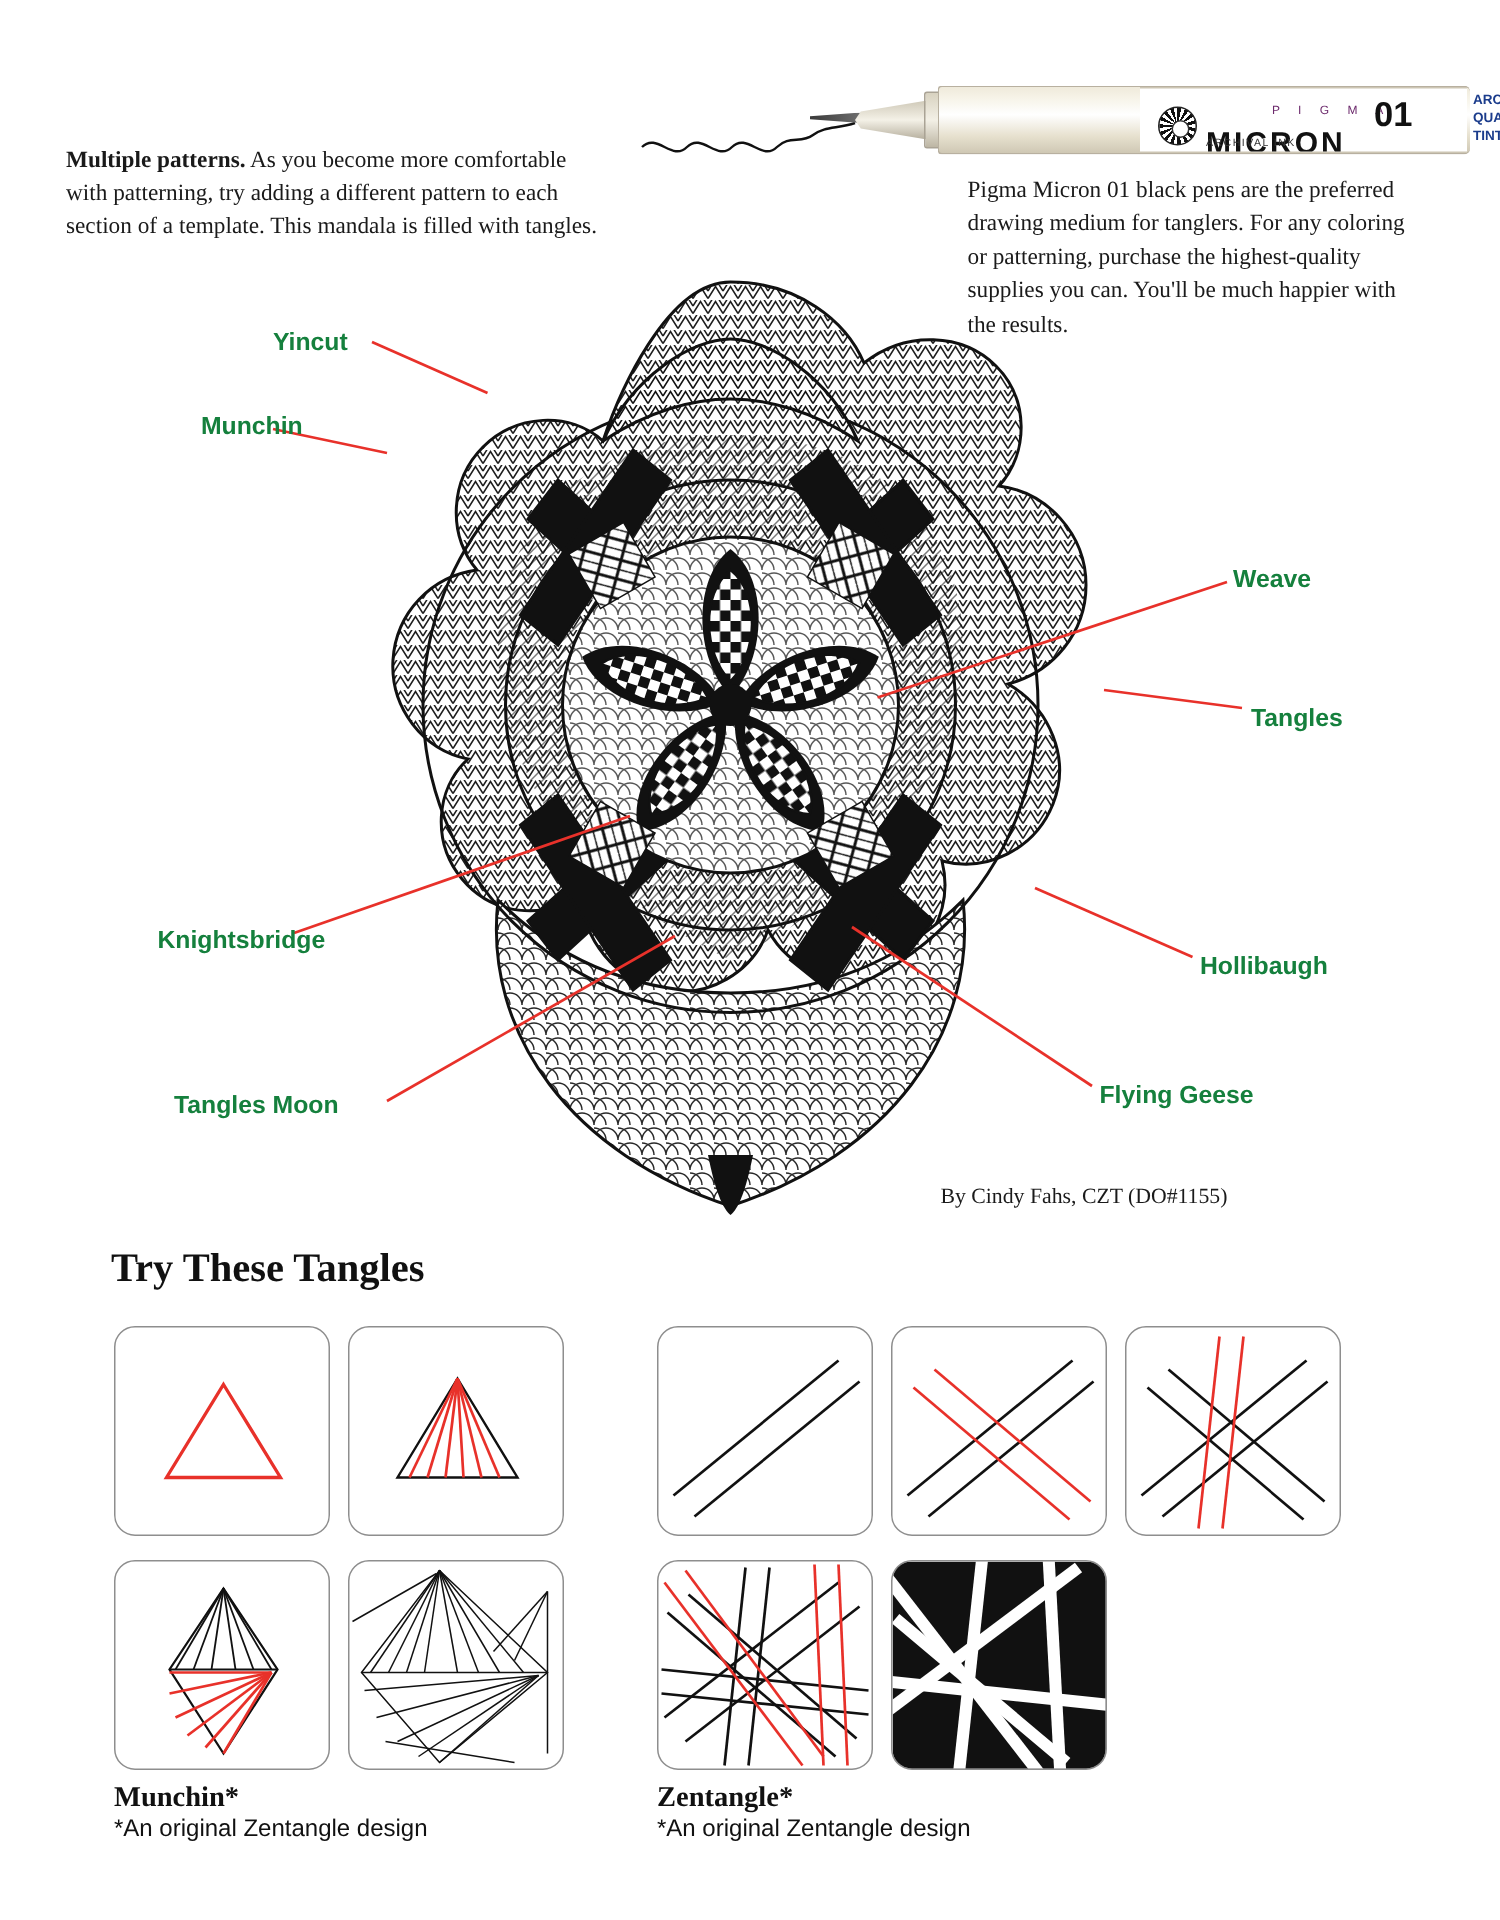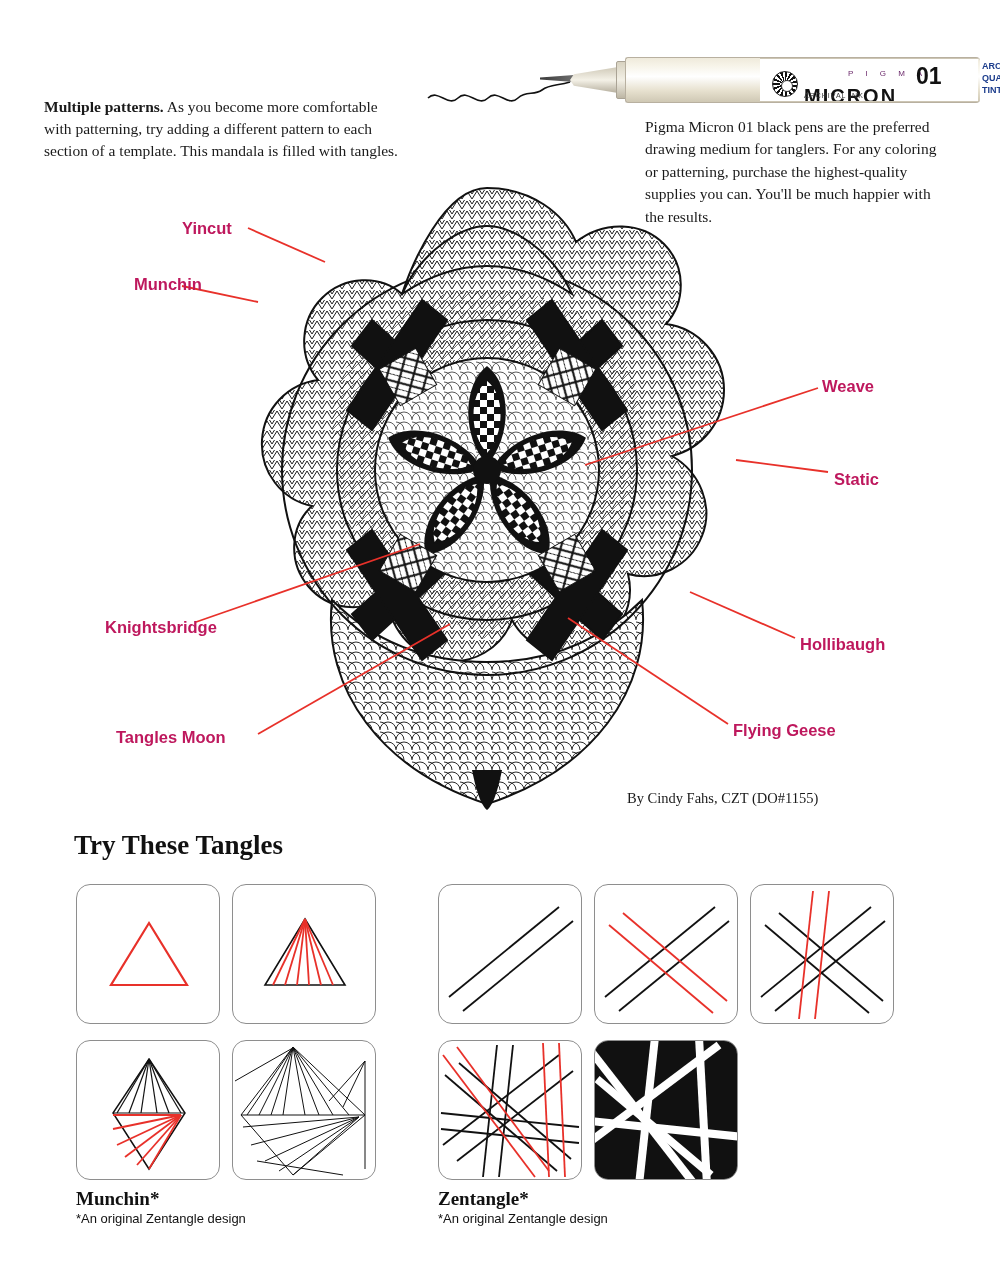--- a/index.html
+++ b/index.html
@@ -177,21 +177,21 @@
     width: 630px;
     height: 640px;
   }
 
   
   .callout {
     position: absolute;
     font-family: "Liberation Sans", sans-serif;
     font-weight: bold;
     font-size: 16.5px;
-    color: #be185d;
+    color: #15803d;
     white-space: nowrap;
     text-align: center;
   }
   .leaders { position: absolute; left: 0; top: 0; width: 1000px; height: 1280px; pointer-events: none; }
 
   .credit {
     position: absolute;
     left: 627px;
     top: 790px;
     font-family: "Liberation Serif", serif;
@@ -226,21 +226,21 @@
     position: absolute;
     font-family: "Liberation Serif", serif;
   }
   .tt-caption .name {
     font-weight: bold;
     font-size: 19px;
     color: #111;
   }
   .tt-caption .sub {
     font-family: "Liberation Sans", sans-serif;
-    font-size: 13px;
+    font-size: 16px;
     color: #111;
     margin-top: 1px;
   }
 </style>
 </head>
 <body>
 
 <div class="intro">
   <b>Multiple patterns.</b><span> As you become more comfortable with patterning, try adding a different pattern to each section of a template. This mandala is filled with tangles.</span>
 </div>
@@ -404,21 +404,21 @@
     <line x1="795" y1="638" x2="690" y2="592"></line>
     <line x1="258" y1="734" x2="450" y2="624"></line>
     <line x1="728" y1="724" x2="568" y2="618"></line>
   </g>
 </svg>
 
 <div id="callout-layer">
     <div class="callout" style="left: 182px; top: 219px;">Yincut</div>
     <div class="callout" style="left: 96px; top: 275px; margin-left: 38px;">Munchin</div>
     <div class="callout" style="left: 822px; top: 377px;">Weave</div>
-    <div class="callout" style="left: 834px; top: 470px;">Static</div>
+    <div class="callout" style="left: 834px; top: 470px;">Tangles</div>
     <div class="callout" style="left: 57px; top: 618px; margin-left: 48px;">Knightsbridge</div>
     <div class="callout" style="left: 800px; top: 635px;">Hollibaugh</div>
     <div class="callout" style="left: 116px; top: 728px;">Tangles Moon</div>
     <div class="callout" style="left: 733px; top: 721px;">Flying Geese</div>
   </div>
 
 <div class="credit">By Cindy Fahs, CZT (DO#1155)</div>
 
 <div class="tt-title">Try These Tangles</div>
 

